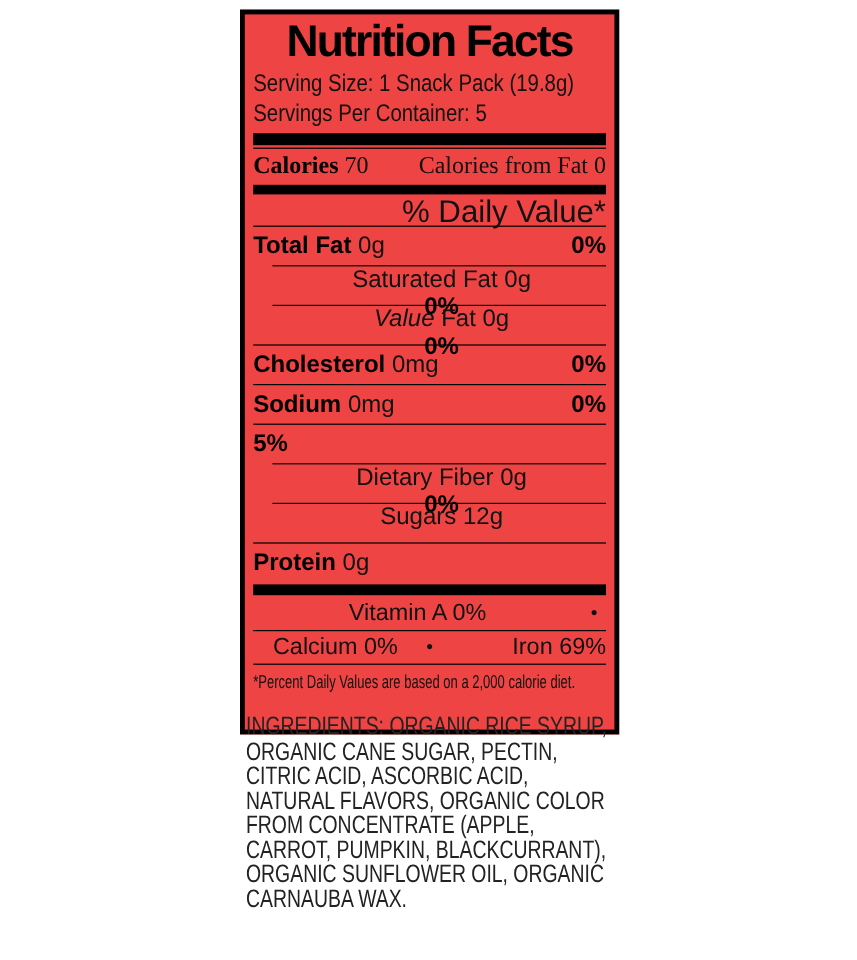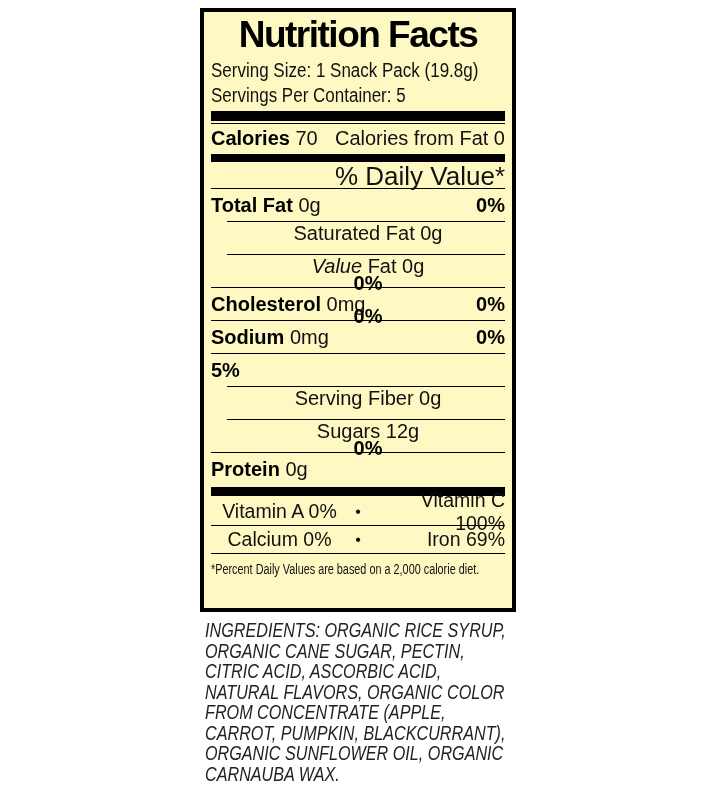--- a/index.html
+++ b/index.html
@@ -4,53 +4,53 @@
 <style>
   html,body{margin:0;padding:0;}
   body{
     width:714px;height:800px;position:relative;
     background:#ffffff;color:#111;
     font-family:"Liberation Sans","DejaVu Sans",sans-serif;
     -webkit-font-smoothing:antialiased;
   }
   .nf{
     position:absolute;left:200px;top:8px;width:316px;height:604px;
-    box-sizing:border-box;border:4px solid #000;background:#fef9c3;
+    box-sizing:border-box;border:4px solid #000;background:#ef4444;
     padding:2px 7px 0 7px;overflow:hidden;
   }
   .nf-title{
     font-size:37px;font-weight:900;letter-spacing:-1.5px;
     text-align:center;line-height:42px;height:44px;white-space:nowrap;color:#000;
   }
   .cond{display:inline-block;transform:scaleX(0.85);transform-origin:0 50%;white-space:nowrap;}
   .serv{font-size:20px;line-height:25px;height:25px;color:#111;}
   .bar{background:#000;border:none;}
   .bar.b10{height:10px;margin:3px 0 2px 0;}
   .bar.b8{height:8px;margin:2px 0;}
   .bar.b9{height:9px;margin:2px 0;}
   .aps{font-size:16.5px;font-weight:bold;line-height:22px;height:22px;color:#000;}
   .sep{border-top:1px solid #000;height:0;}
   .sep.ind{margin-left:16px;}
   .row{display:flex;justify-content:space-between;align-items:center;font-size:20px;}
-  .cal-row{height:28px;}
+  .cal-row{height:28px;font-family:Liberation Serif, serif;}
   .dv-head{font-size:26px;text-align:right;line-height:24px;height:24px;}
-  .n-row{height:32px;gap:27px;}
+  .n-row{height:32px;}
   .n-row .lead b{font-weight:bold;color:#000;}
   .n-row.sub{padding-left:20px;flex-direction:column;}
   .n-row .dv{font-weight:bold;color:#000;}
   .ital{font-style:italic;}
   .vit-row{height:27px;font-size:19.5px;}
   .vit-row .vl{flex:1;text-align:center;}
   .vit-row .vb{width:20px;text-align:center;font-size:16px;}
   .vit-row .vr{flex:1;text-align:right;}
   .foot{height:30px;line-height:29px;font-size:15.5px;}
   .foot .cond{transform:scaleX(0.70);}
   .ingredients{
-    position:absolute;left:205px;top:620px;width:480px;
-    font-size:21px;line-height:20.5px;color:#222;letter-spacing:0;font-style:italic;
+    position:absolute;left:205px;top:596px;width:480px;
+    font-size:21px;line-height:20.5px;color:#222;letter-spacing:0;
   }
   .ing-line{display:block;transform:scaleX(0.77);transform-origin:0 50%;white-space:nowrap;}
   b,strong{color:#000;}
 </style>
 </head>
 <body>
 
 <div class="nf">
   <div class="nf-title">Nutrition Facts</div>
 
@@ -104,42 +104,41 @@
     <span class="dv">0%</span>
   </div>
   <div class="sep"></div>
 
   <div class="row n-row">
     <span class="dv">5%</span>
   </div>
   <div class="sep ind"></div>
 
   <div class="row n-row sub">
-    <span class="lead"><span>Serving Fiber</span><span> 0g</span></span>
+    <span class="lead"><span>Dietary Fiber</span><span> 0g</span></span>
     <span class="dv">0%</span>
   </div>
   <div class="sep ind"></div>
 
   <div class="row n-row sub">
     <span class="lead"><span>Sugars</span><span> 12g</span></span>
     <span class="dv"></span>
   </div>
   <div class="sep"></div>
 
   <div class="row n-row">
     <span class="lead"><b>Protein</b><span> 0g</span></span>
     <span class="dv"></span>
   </div>
 
   <div class="bar b9"></div>
 
   <div class="row vit-row">
     <span class="vl">Vitamin A 0%</span>
     <span class="vb">•</span>
-    <span class="vr">Vitamin C 100%</span>
   </div>
   <div class="sep"></div>
 
   <div class="row vit-row">
     <span class="vl">Calcium 0%</span>
     <span class="vb">•</span>
     <span class="vr">Iron 69%</span>
   </div>
   <div class="sep"></div>
 

